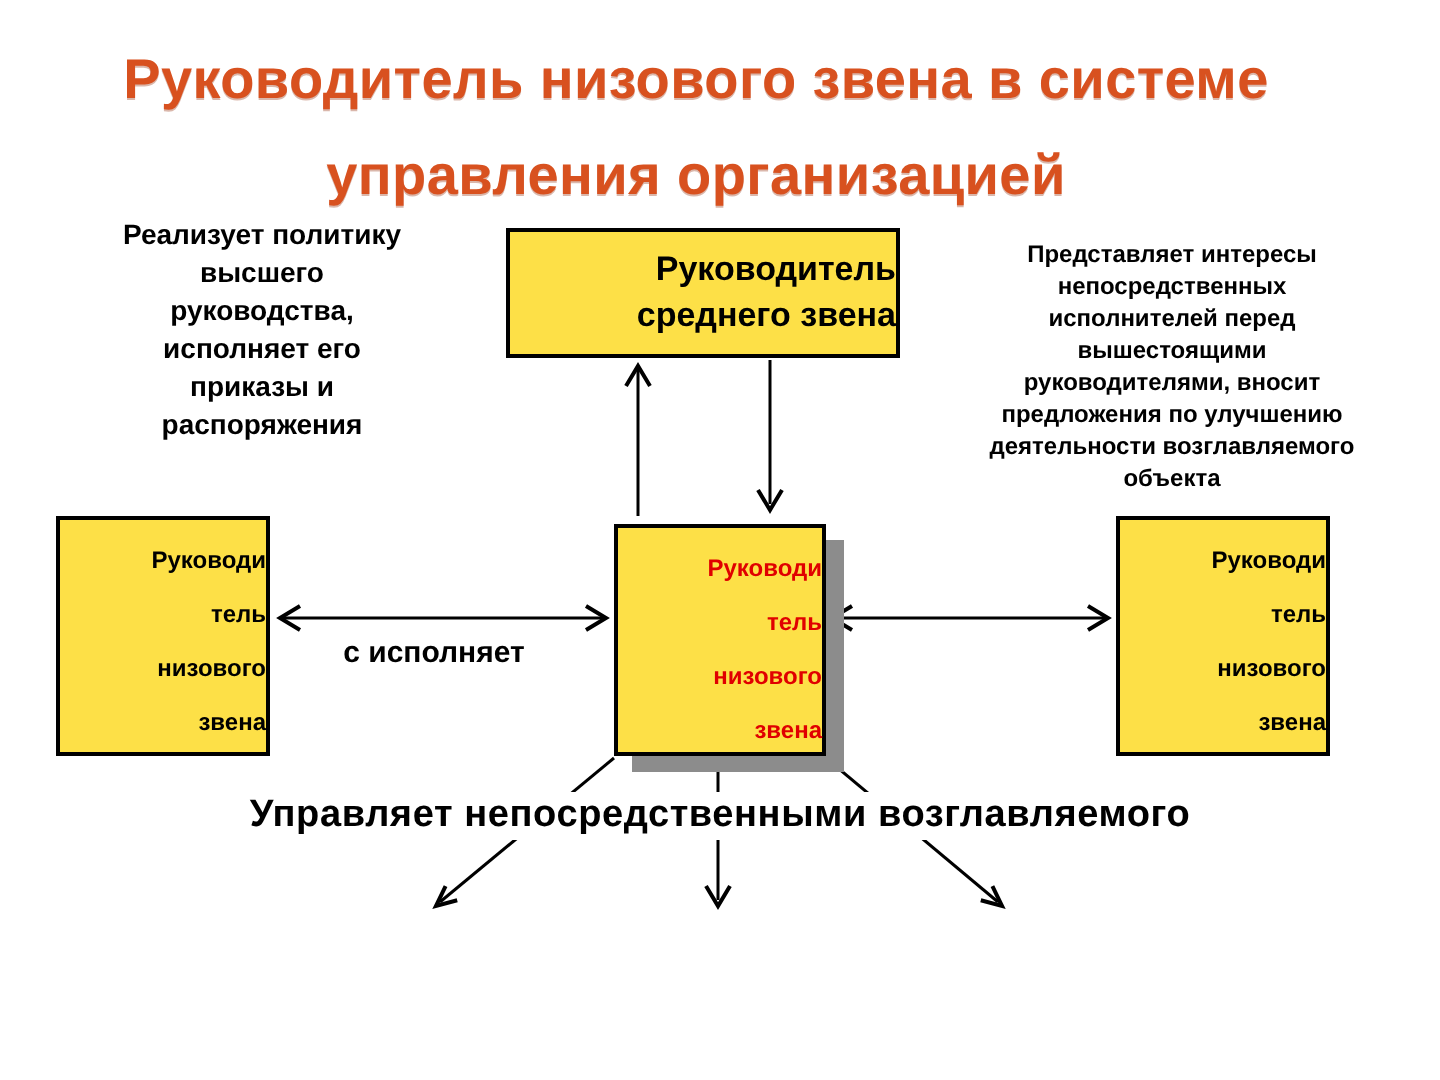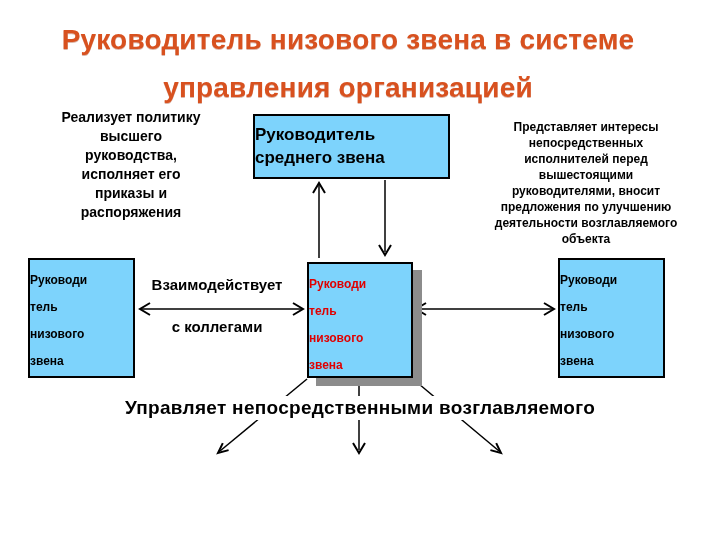--- a/index.html
+++ b/index.html
@@ -10,22 +10,22 @@
   .abs{position:absolute;}
   svg.connectors{position:absolute;left:0;top:0;z-index:1;}
   .layer2{z-index:2;}
   .title-line{
     left:0;width:696px;text-align:center;font-size:28px;letter-spacing:.2px;
     color:#D8511F;text-shadow:0 1px 0 rgba(150,50,15,.35);
   }
   .note{white-space:pre-line;text-align:center;line-height:19px;font-size:14px;}
   .note.right{font-size:12px;line-height:16px;}
   .box{
-    background:#7dd3fc;border:2px solid #000;box-sizing:border-box;
-    text-align:left;white-space:pre-line;
+    background:#fde047;border:2px solid #000;box-sizing:border-box;
+    text-align:right;white-space:pre-line;
   }
   .top-box{left:253px;top:114px;width:197px;height:65px;font-size:17px;line-height:23px;padding-top:7px;}
   .low-box{width:107px;height:120px;font-size:12px;line-height:27px;padding-top:7px;}
   .low-left{left:28px;top:258px;}
   .low-center{left:307px;top:262px;width:106px;height:116px;box-shadow:9px 8px 0 #8C8C8C;color:#E00000;}
   .low-right{left:558px;top:258px;}
   .bottom-box{left:122px;top:458px;width:449px;height:37px;font-size:20px;line-height:33px;letter-spacing:.4px;}
   .interaction{left:133px;width:168px;text-align:center;font-size:15px;}
   .manages-wrap{left:0;top:396px;width:720px;text-align:center;}
   .manages-wrap span{
@@ -90,23 +90,22 @@
 объекта</div>
 
   <div class="abs layer2 box top-box">Руководитель
 среднего звена</div>
 
   <div class="abs layer2 box low-box low-left">Руководи
 тель
 низового
 звена</div>
 
-  <div class="abs layer2 interaction" style="top:276px">Взаимодействует</div>
 
-  <div class="abs layer2 interaction" style="top:318px">с коллегами</div>
+  <div class="abs layer2 interaction" style="top:318px">с исполняет</div>
 
   <div class="abs layer2 box low-box low-center" style="color: rgb(224, 0, 0);">Руководи
 тель
 низового
 звена</div>
 
   <div class="abs layer2 box low-box low-right">Руководи
 тель
 низового
 звена</div>

